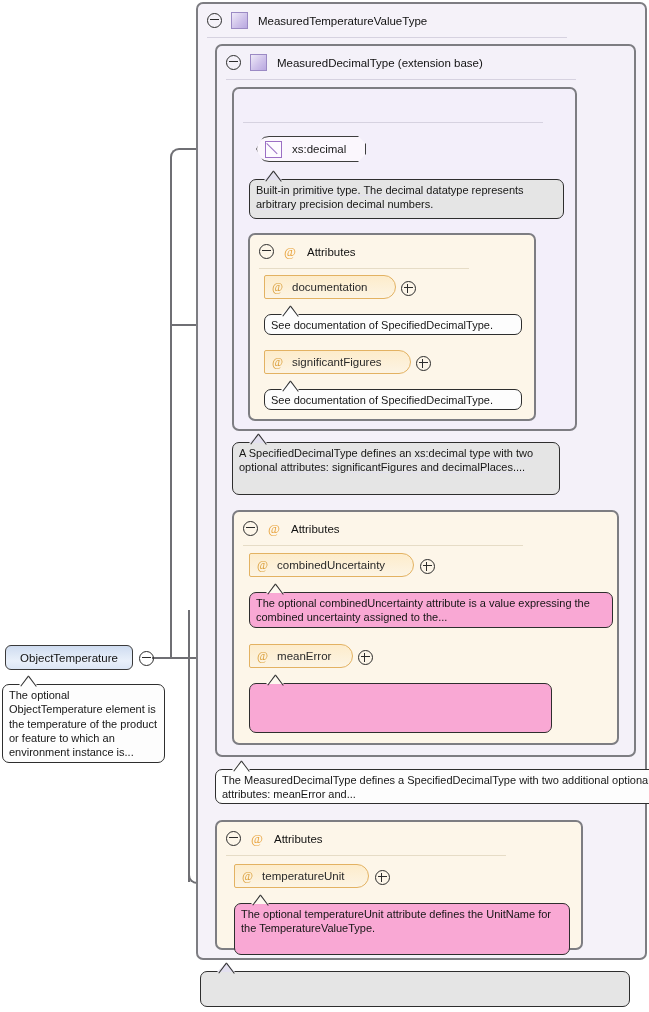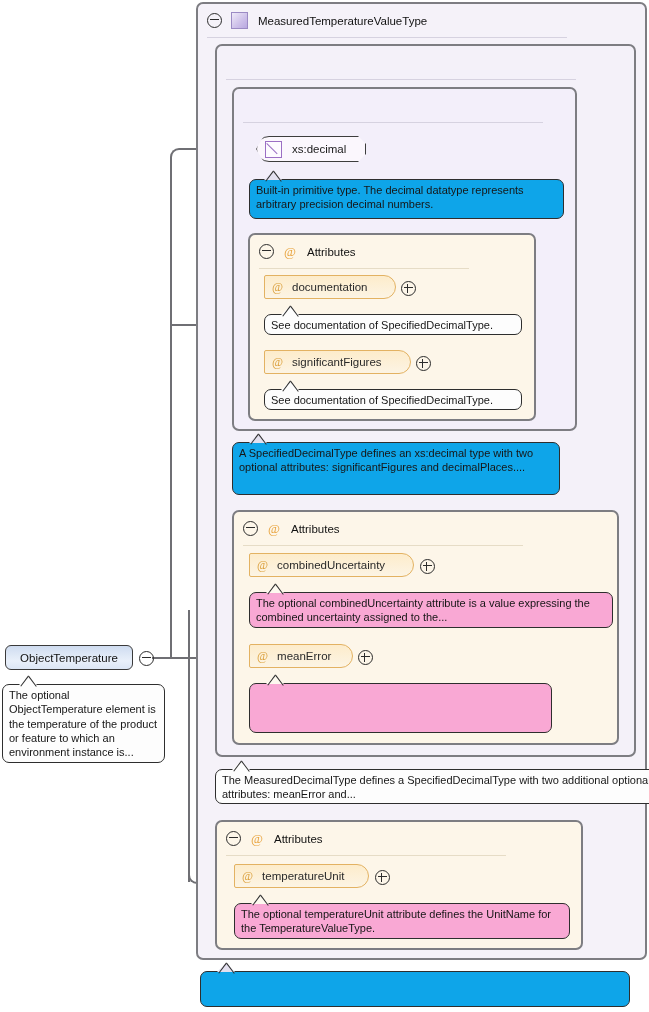--- a/index.html
+++ b/index.html
@@ -59,21 +59,21 @@
   
   .elem{position:absolute;height:25px;box-sizing:border-box;display:flex;align-items:center;justify-content:center;
     border:1.4px solid #3a3a3a;border-radius:6px;
     background:linear-gradient(180deg,#cfdcf0 0%,#e9f0fa 65%,#dce6f5 100%);
     padding:0 11px;font-size:11.5px;color:#111;white-space:nowrap;}
 
   
   .doc{position:absolute;box-sizing:border-box;border:1.4px solid #2e2e2e;border-radius:7px;
     padding:3px 6px 4px 6px;font-size:11px;line-height:14.3px;color:#161616;}
   .doc-cream{background:#f9a8d4;}
-  .doc-lav{background:#0ea5e9;}
+  .doc-lav{background:#e5e5e5;text-decoration:underline;}
   .doc-white{background:#fdfdfd;}
   
   .tail2{position:absolute;width:19px;height:9px;top:-9px;}
   .tail2 .fill{position:absolute;left:0;top:0;width:0;height:0;
     border-left:9.5px solid transparent;border-right:9.5px solid transparent;}
   .tail2 .lineL,.tail2 .lineR{position:absolute;top:0;width:1.4px;height:13px;background:#2e2e2e;}
   .tail2 .lineL{left:9px;transform-origin:top center;transform:rotate(37deg);}
   .tail2 .lineR{left:9px;transform-origin:top center;transform:rotate(-37deg);}
 
   
@@ -103,20 +103,25 @@
 <div class="container c-outer" style="left:196px;top:2px;width:451px;height:958px;">
   <div class="hdr">
     <span class="pm"></span>
     <span class="swatch"></span>
     <span class="hdr-label">MeasuredTemperatureValueType</span>
   </div>
   <div class="hdr-rule" style="left:9px;top:33px;width:360px;"></div>
 </div>
 
 <div class="container c-mid" style="left:215px;top:44px;width:421px;height:713px;">
+  <div class="hdr">
+    <span class="pm"></span>
+    <span class="swatch"></span>
+    <span class="hdr-label">MeasuredDecimalType (extension base)</span>
+  </div>
   <div class="hdr-rule" style="left:9px;top:33px;width:350px;"></div>
 </div>
 
 <div class="container c-inner" style="left:232px;top:87px;width:345px;height:344px;">
   <div class="hdr-rule" style="left:9px;top:33px;width:300px;"></div>
 </div>
 
 <div class="prim" style="left:256px;top:136px;width:110px;">
   <span class="prim-ico"></span>
   <span class="prim-lbl">xs:decimal</span>
@@ -229,21 +234,21 @@
     <span class="at-lbl">Attributes</span>
   </div>
   <div class="hdr-rule" style="left:9px;top:33px;width:280px;"></div>
 </div>
 
 <div class="attrnode" style="left:234px;top:864px;width:135px;">
   <span class="a">@</span>
   <span class="n">temperatureUnit</span>
 </div>
 <div class="pm plus node-plus" style="left:375px;top:870px;"></div>
-<div class="doc doc-cream" style="left:234px;top:903px;width:336px;height:36px;color:#fdf9ef;">
+<div class="doc doc-cream" style="left:234px;top:903px;width:336px;height:52px;color:#fdf9ef;">
   <div class="tail2" style="left:16px;">
     <div class="fill" style="border-bottom:9px solid #fdf9ef;"></div>
     <div class="lineL"></div>
       <div class="lineR"></div>
   </div>
   <span style="color:#161616;">The optional temperatureUnit attribute defines the UnitName for the TemperatureValueType.</span>
 </div>
 
 <div class="doc doc-lav" style="left:200px;top:971px;width:430px;height:36px;color:#e3e0ef;">
   <div class="tail2" style="left:16px;">

